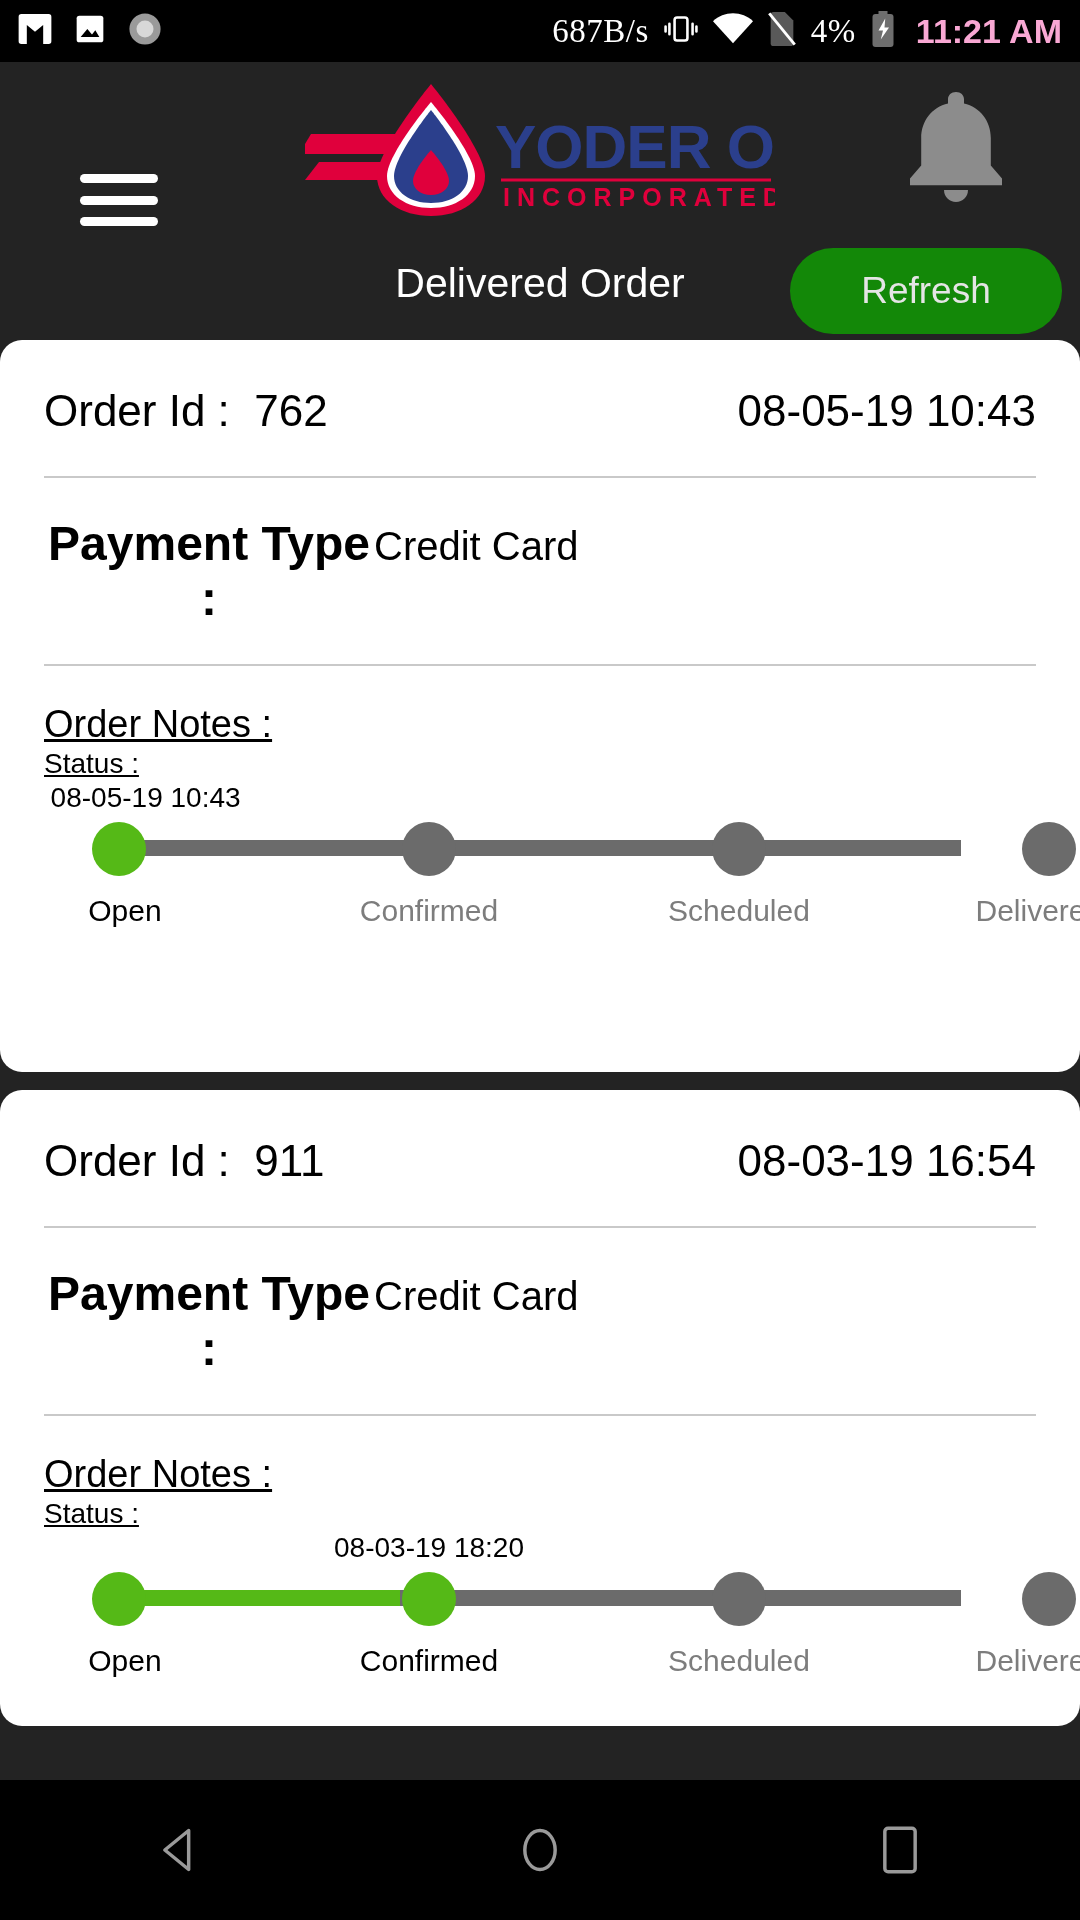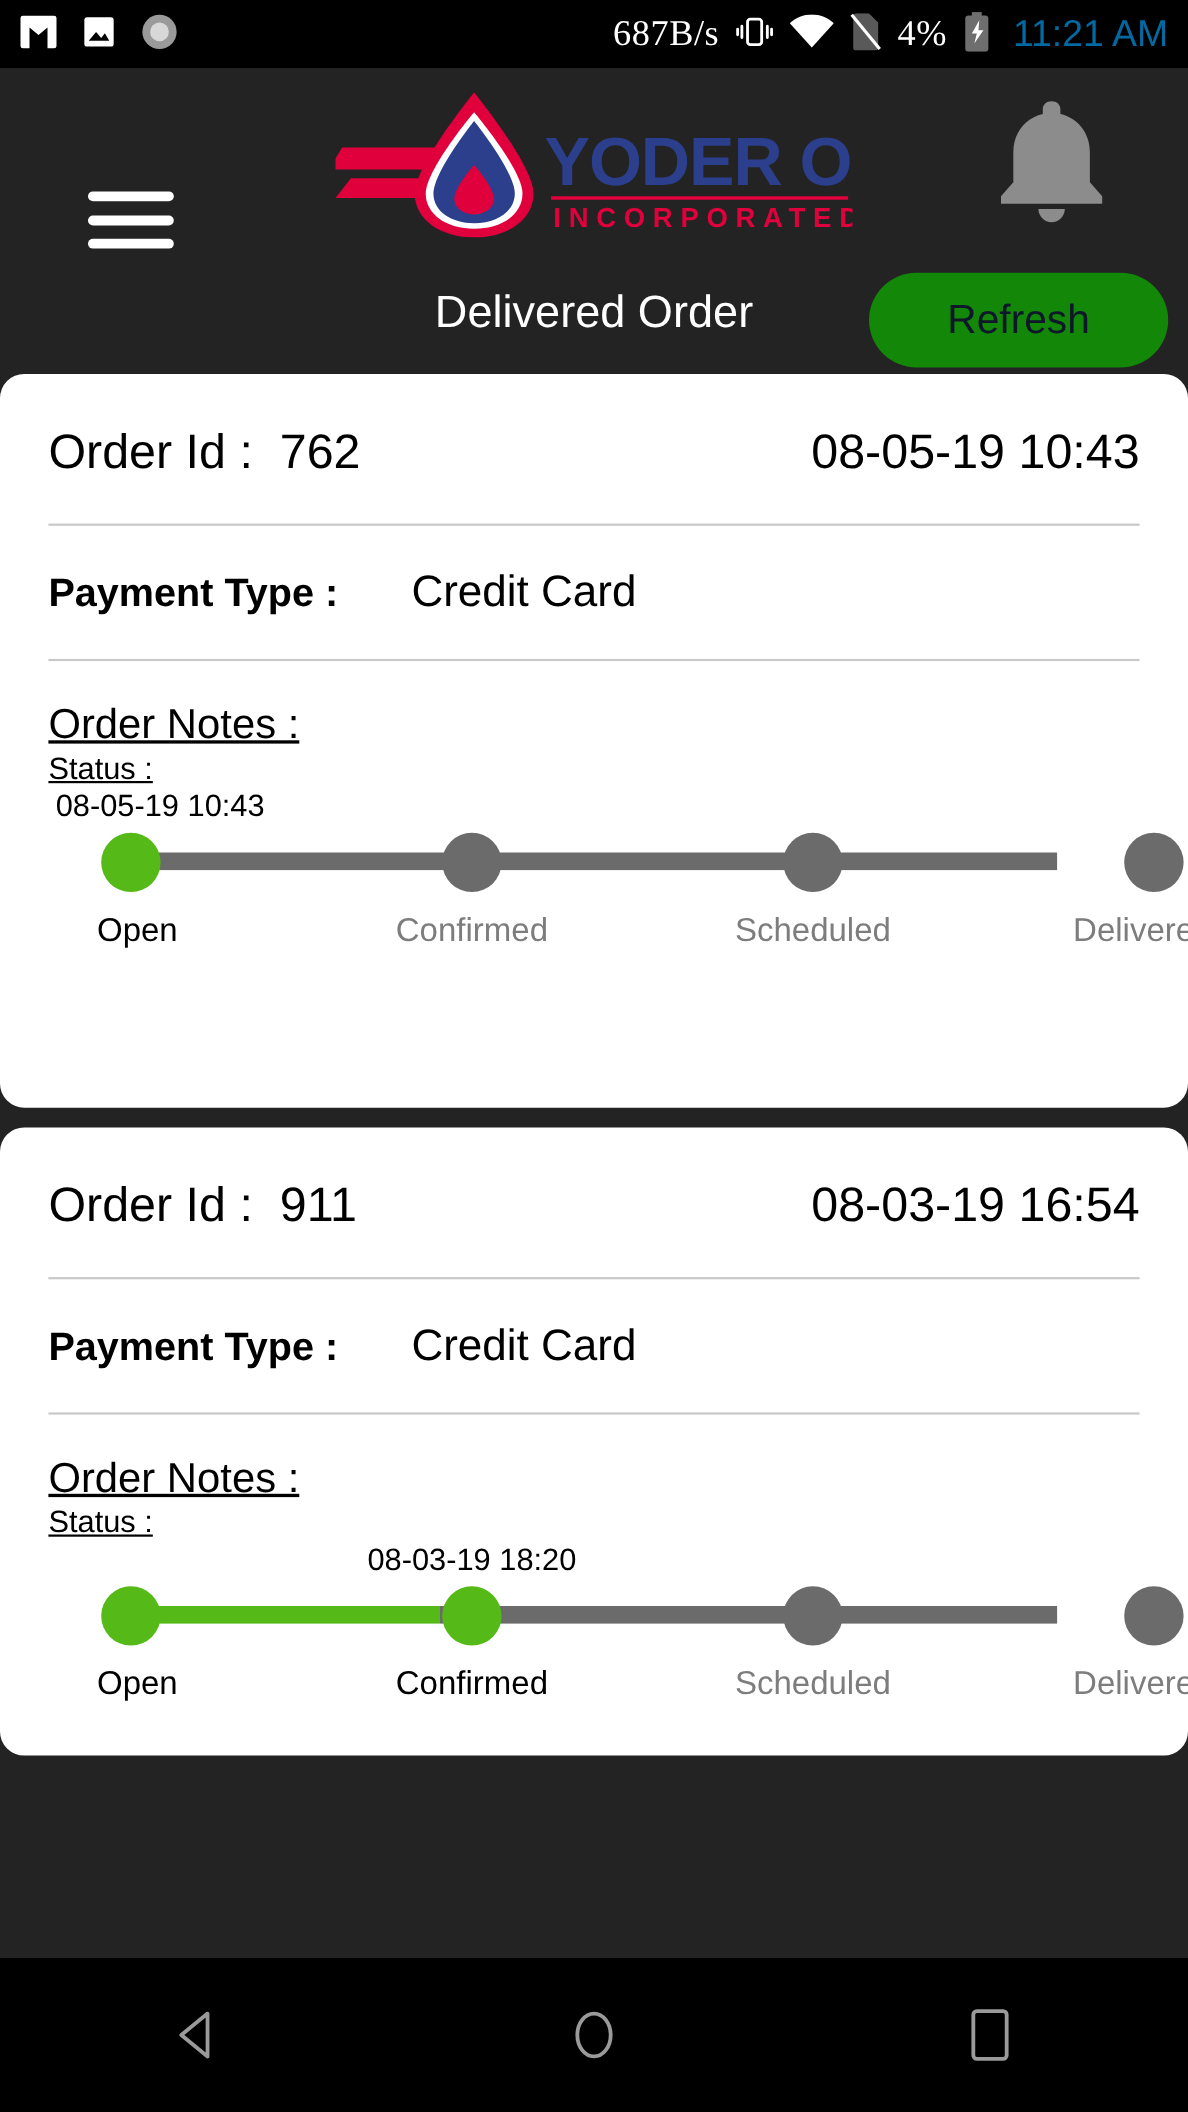--- a/index.html
+++ b/index.html
@@ -12,21 +12,21 @@
   .phone { position:relative; width:1080px; height:1920px; background:#232323; }
 
   
   .statusbar {
     position:absolute; top:0; left:0; width:1080px; height:62px;
     background:#000; display:flex; align-items:center; padding:0 18px;
   }
   .sb-left { display:flex; align-items:center; gap:22px; }
   .sb-right { margin-left:auto; display:flex; align-items:center; gap:14px; }
   .sb-text { color:#fff; font-size:33px; letter-spacing:.5px;font-family:Liberation Serif, serif; }
-  .sb-time { color:#0369a1; font-size:34px; font-weight:400; margin-left:6px; }
+  .sb-time { color:#f9a8d4; font-size:34px; font-weight:700; margin-left:6px; }
   .ic { display:block; }
 
   
   .appbar {
     position:absolute; top:62px; left:0; width:1080px; height:278px;
     background:#232323;
   }
   .hamburger {
     position:absolute; left:80px; top:112px; width:78px; height:52px;
     display:flex; flex-direction:column; justify-content:space-between;
@@ -43,21 +43,21 @@
     position:absolute; left:0; top:186px; width:1080px; height:92px;
   }
   .prev-order {
     position:absolute; left:0; top:12px; width:1080px; text-align:center;
     color:#fff; font-size:41px; font-weight:400;
   }
   .refresh-btn {
     position:absolute; right:18px; top:0px;
     width:272px; height:86px; border-radius:43px;
     background:#138808; border:none;
-    color:#0f172a; font-size:37px; font-weight:400;
+    color:#e5e5e5; font-size:37px; font-weight:400;
     display:flex; align-items:center; justify-content:center;
     cursor:pointer;
   }
 
   
   .content {
     position:absolute; top:340px; left:0; width:1080px; height:1440px;
     background:#232323; overflow:hidden;
   }
   .card {
@@ -68,21 +68,21 @@
 
   .row-top {
     display:flex; align-items:flex-end; justify-content:space-between;
     padding:46px 0 40px 0;
   }
   .order-id { font-size:44px; color:#000; }
   .order-date { font-size:44px; color:#000; }
   .divider { height:2px; background:#c9c9c9; }
 
   .row-pay { display:flex; align-items:baseline; padding:38px 0 38px 0; }
-  .pay-label { font-size:36px; font-weight:bold; color:#000; width:330px; }
+  .pay-label { font-size:48px; font-weight:bold; color:#000; width:330px;text-align:center; }
   .pay-value { font-size:40px; color:#000; }
 
   .notes { padding-top:36px;text-decoration:underline; }
   .notes-label { font-size:38px; color:#000; line-height:1.18; }
   .status-label { font-size:28px; color:#000; line-height:1.18; }
 
   
   .stepper { position:relative; height:190px; margin-top:6px; }
   .track { position:absolute; left:75px; right:75px; top:54px; height:16px; }
   .seg { position:absolute; top:0; height:16px; background:#6b6b6b; }

